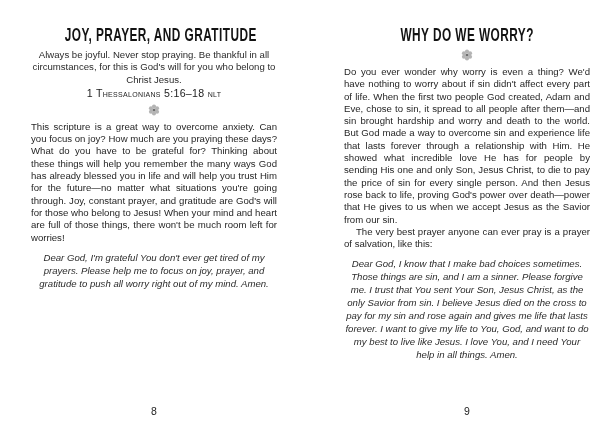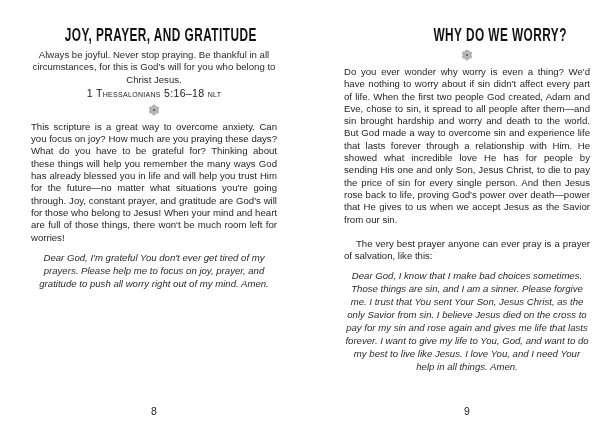--- a/index.html
+++ b/index.html
@@ -17,21 +17,21 @@
 
   .page {
     position: absolute;
     top: 26px;
     width: 246px;
   }
   .page-left  { left: 31px; }
   .page-right { left: 344px; }
 
   .page-title {
-    text-align: right;
+    text-align: center;
     white-space: nowrap;
     margin-bottom: 5px;
   }
   .page-title .title-inner {
     display: inline-block;
     font-size: 16px;
     font-weight: 700;
     letter-spacing: 0.6px;
     color: #121212;
     transform: scaleX(0.74) scaleY(1.12);
@@ -65,21 +65,21 @@
   }
 
   .body-text {
     font-size: 9.6px;
     line-height: 12.3px;
     text-align: justify;
     color: #262626;
     margin-top: 5px;
   }
   .body-text.lead-in {
-    margin-top: 12px;
+    margin-top: 0;
     text-indent: 12px;
   }
 
   .prayer {
     text-align: center;
     font-style: italic;
     font-size: 9.6px;
     line-height: 13px;
     color: #2b2b2b;
     margin-top: 7px;

